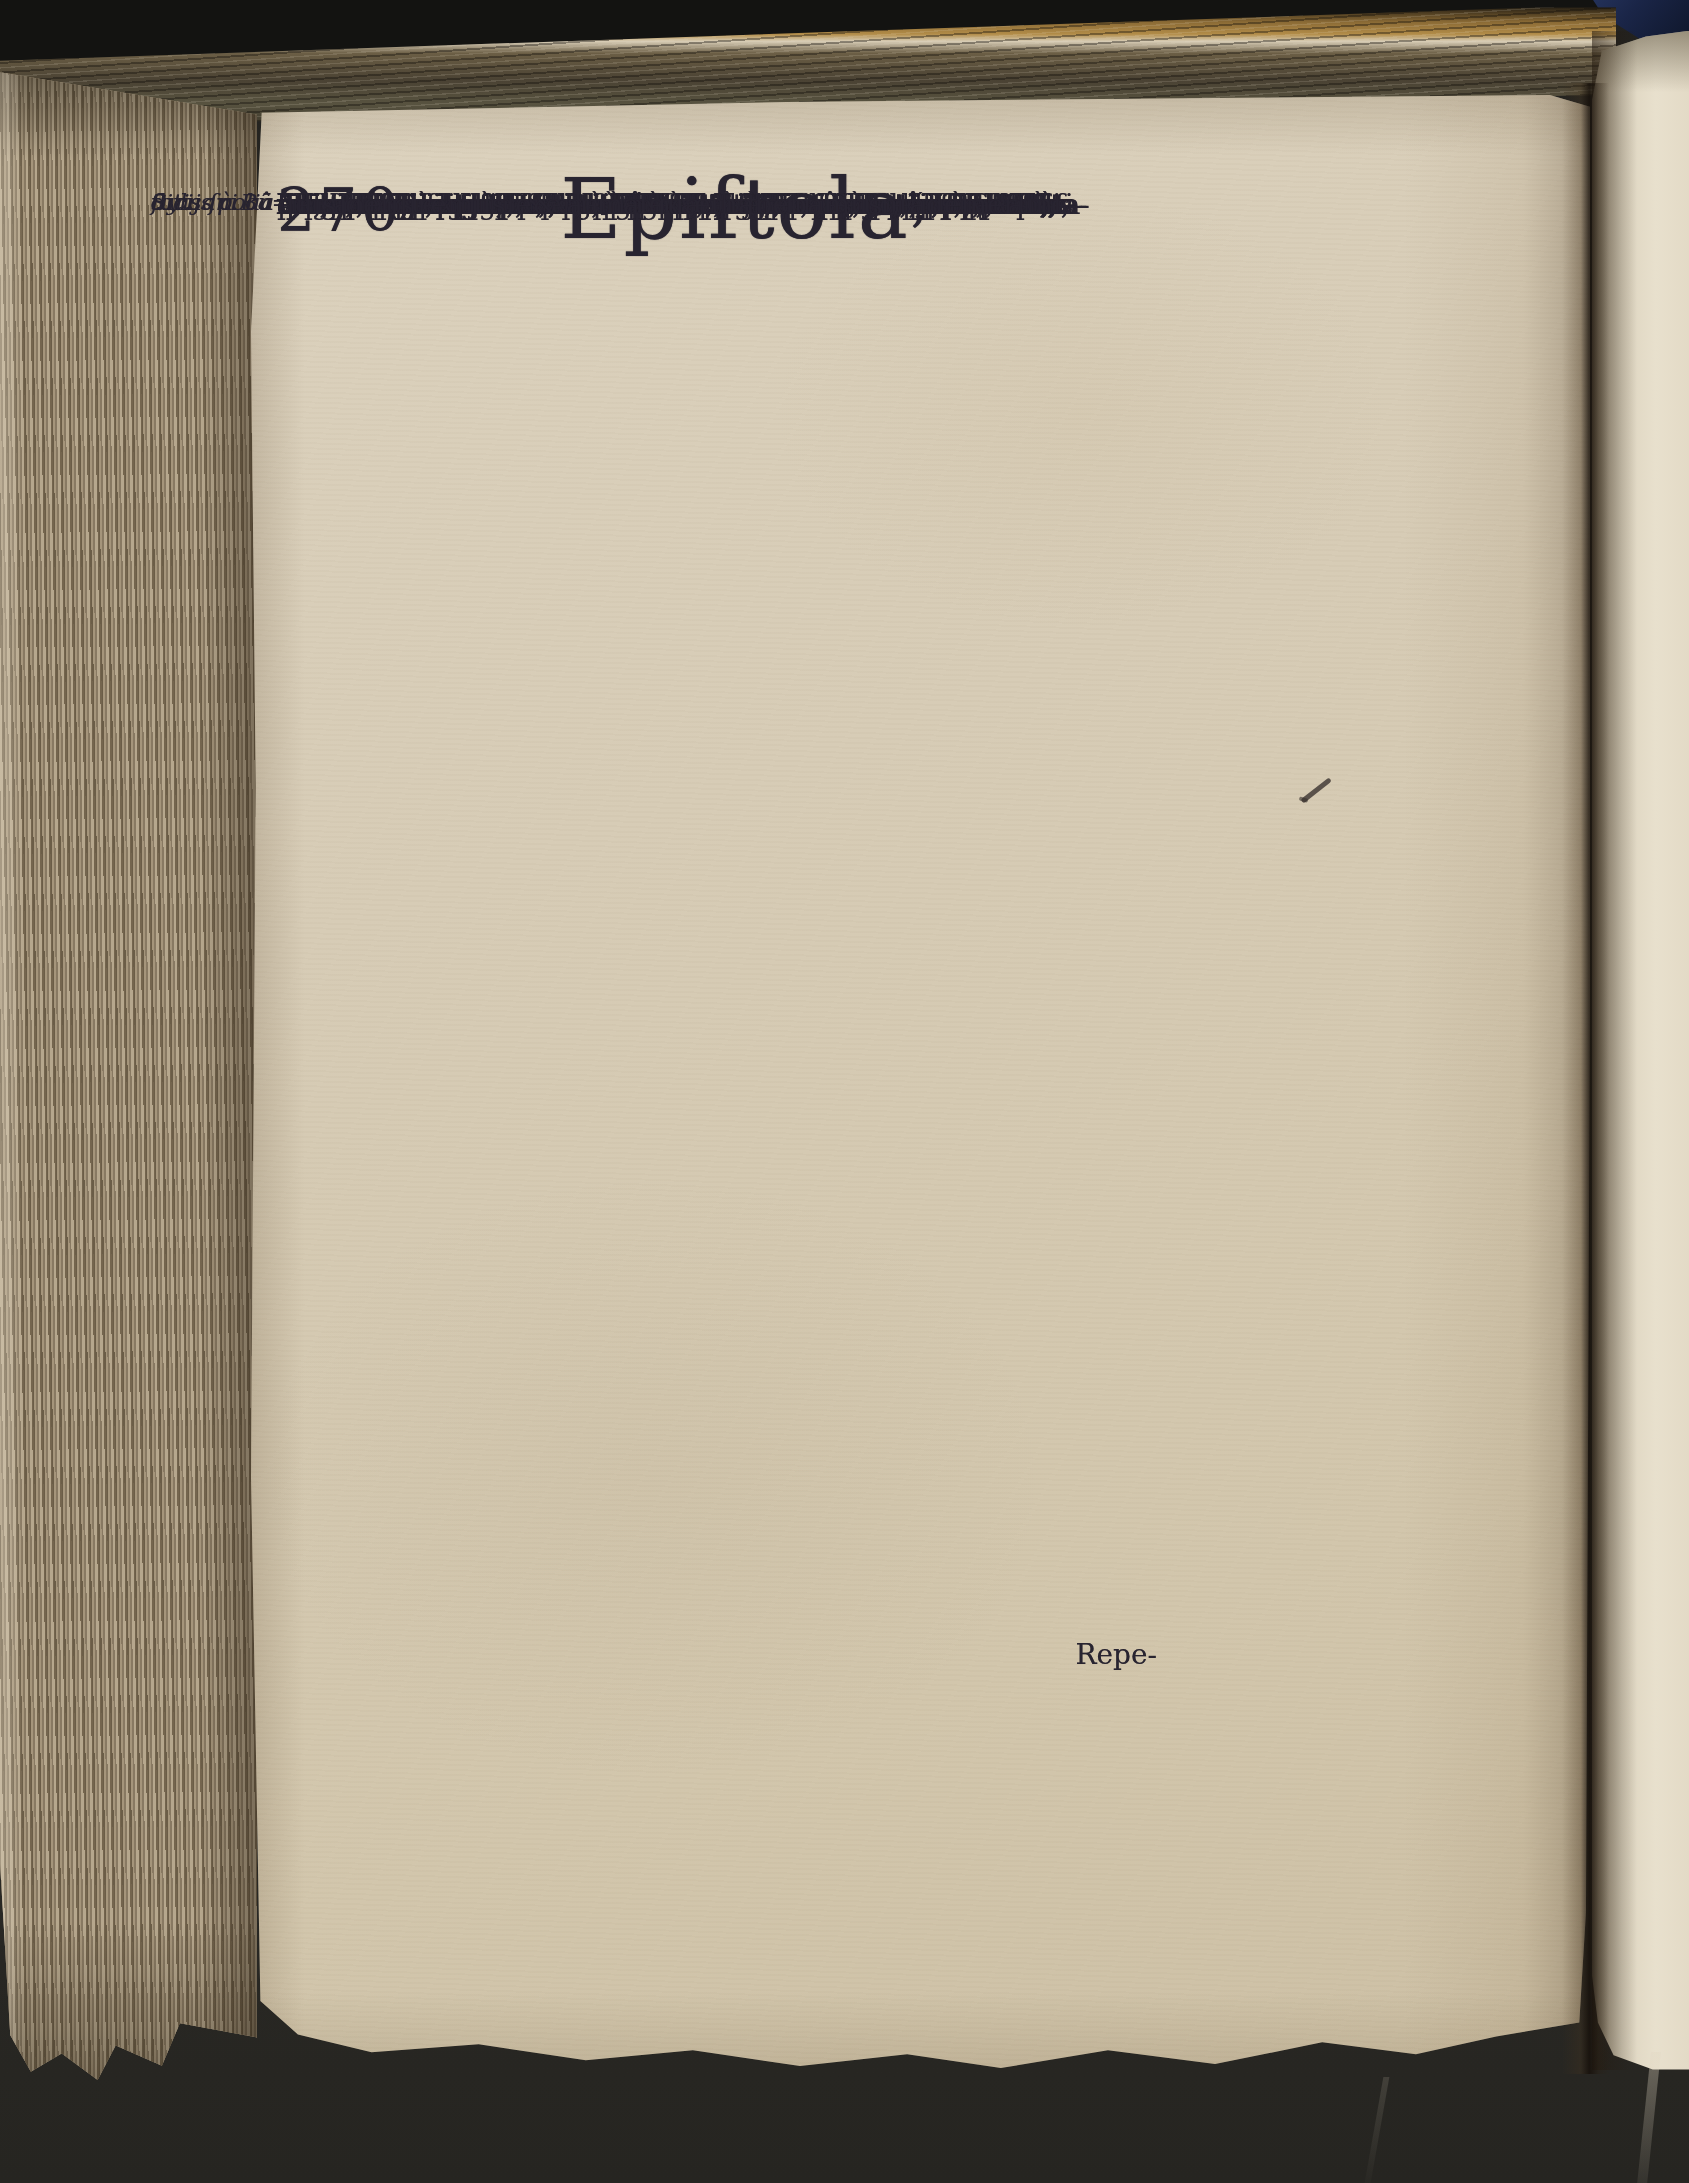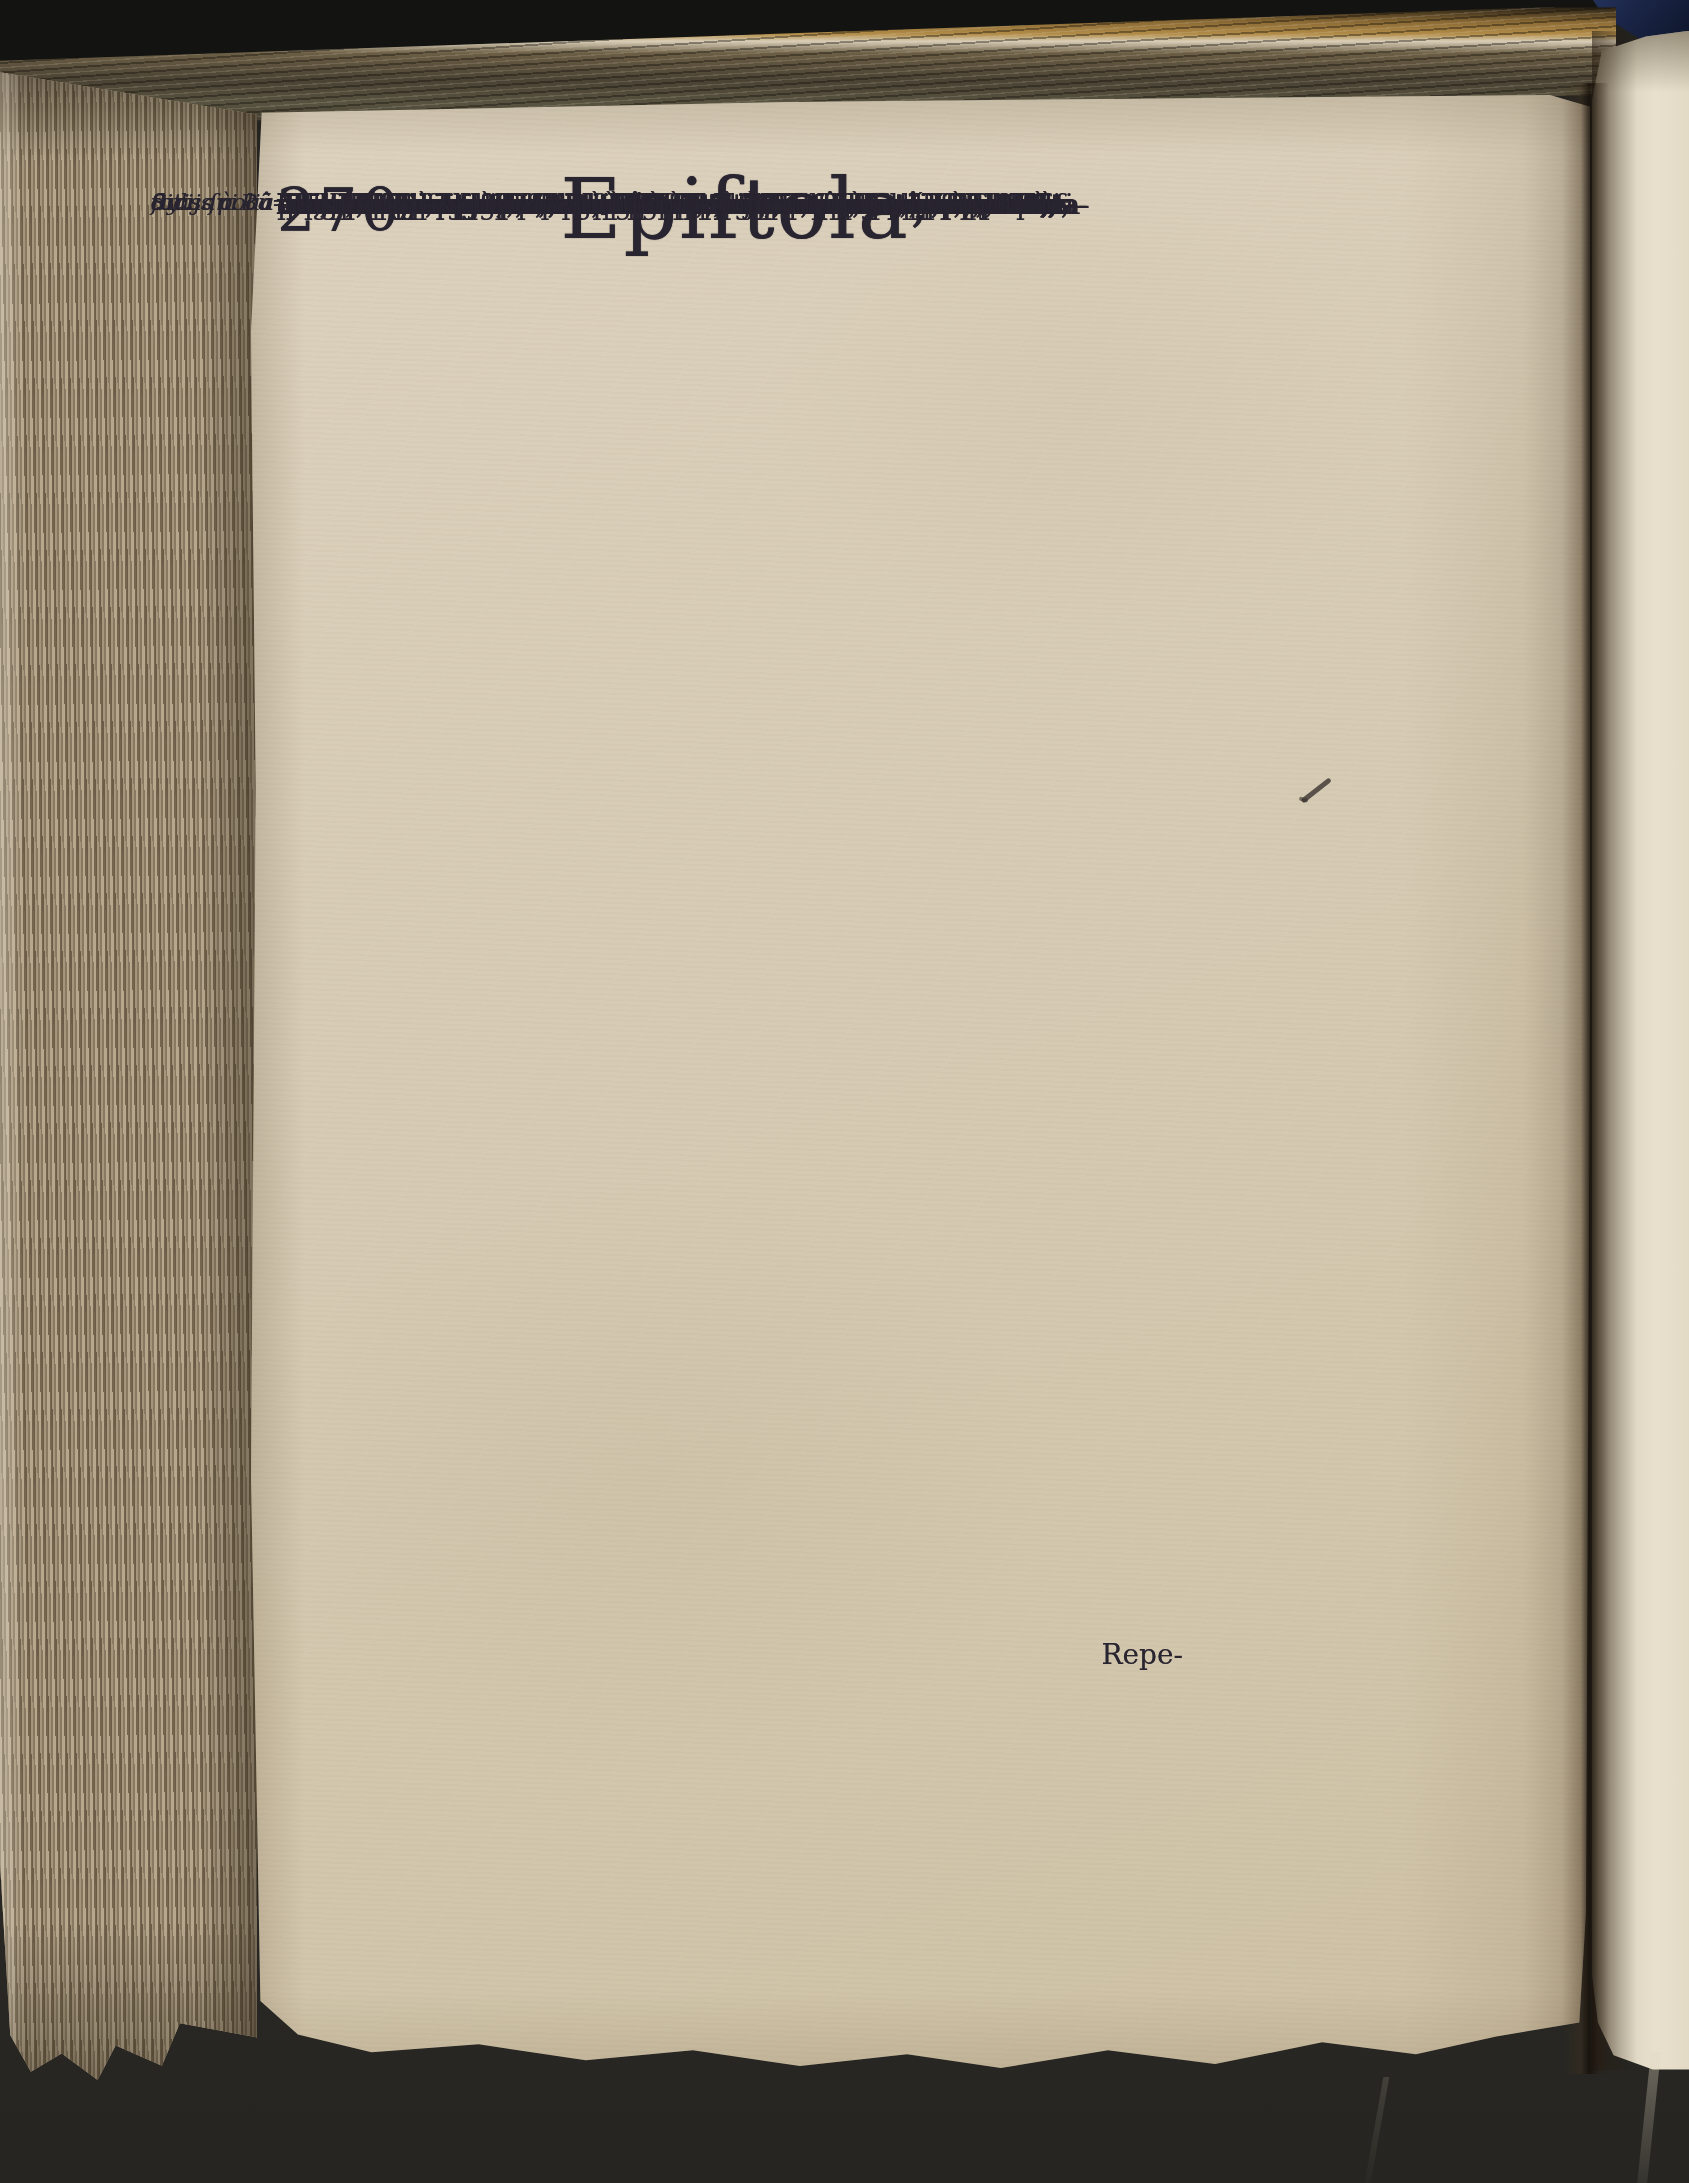--- a/index.html
+++ b/index.html
@@ -80,21 +80,21 @@
 
   .margin-note{left:151px;top:186px;width:127px;font-style:italic;font-size:23px;
     line-height:33px;text-shadow:0 0 0.6px rgba(40,35,45,.6);}
   .margin-note div{position:static;white-space:nowrap;}
 
   .body-block{left:277px;top:184px;width:917px;
     font-size:28px;text-shadow:0 0 0.6px rgba(40,35,45,.58);}
   .body-line{position:static;height:42px;line-height:42px;white-space:nowrap;
     text-align:justify;text-align-last:justify;}
 
-  .catchword{left:292px;top:1634px;width:891px;text-align:right;font-size:28px;
+  .catchword{left:266px;top:1634px;width:891px;text-align:right;font-size:28px;
     line-height:42px;text-shadow:0 0 0.6px rgba(40,35,45,.58);}
 
   
   .pen-mark{left:1298px;top:788px;width:36px;height:4.5px;border-radius:2.5px;
     background:rgba(55,48,45,.78);transform:rotate(-38deg);}
   .pen-mark::after{content:"";position:absolute;left:-2.5px;top:0px;width:9px;height:3.8px;
     border-radius:1.9px;background:rgba(55,48,45,.6);transform:rotate(55deg);}
 </style>
 </head>
 <body>

